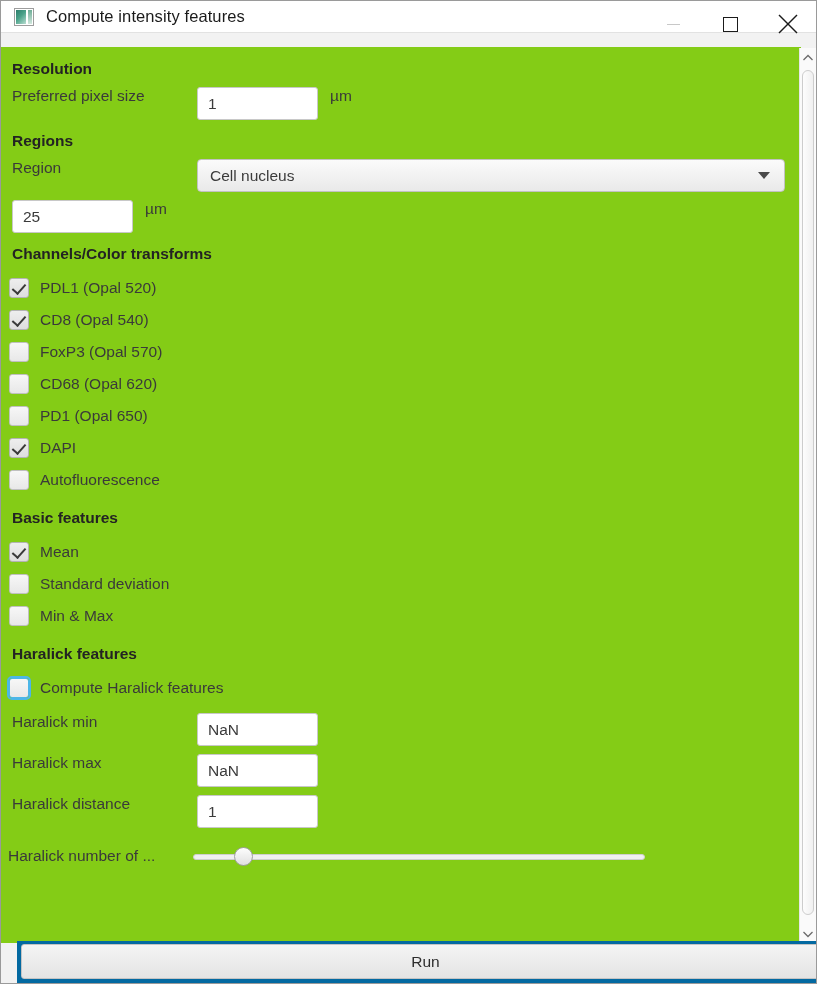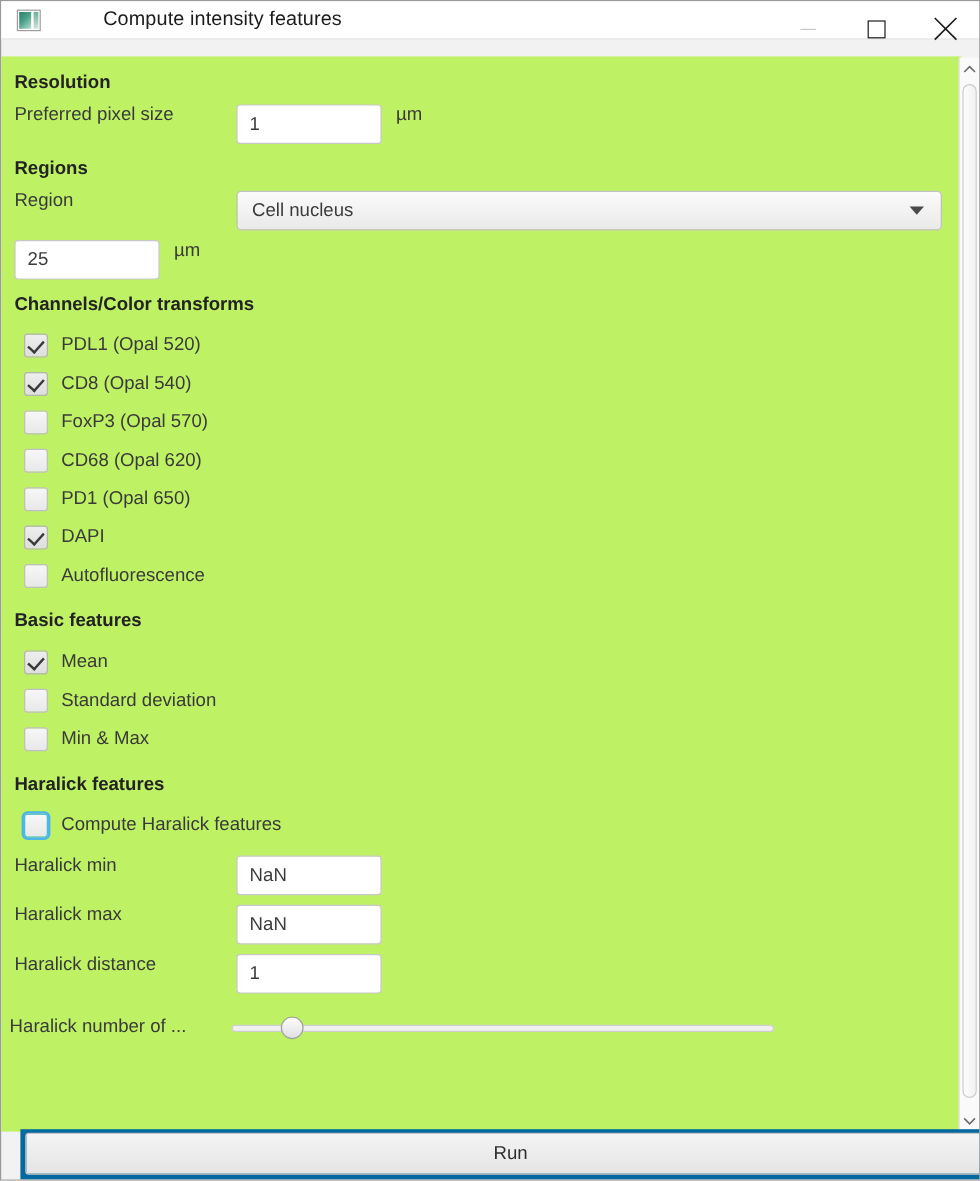--- a/index.html
+++ b/index.html
@@ -22,21 +22,20 @@
 
   
   .titlebar {
     position: relative;
     height: 32px;
     background: #ffffff;
     border-bottom: 1px solid #e2e2e2;
     display: flex;
     align-items: center;
     box-sizing: border-box;
-    gap: 40px;
   }
   .app-icon {
     width: 20px;
     height: 18px;
     margin-left: 13px;
     border: 1px solid #9d9d9d;
     background: #ffffff;
     box-sizing: border-box;
     position: relative;
     flex: 0 0 auto;
@@ -89,21 +88,21 @@
   .ctl-close svg { display: block; }
 
   
   .content {
     position: absolute;
     left: 0;
     top: 46px;
     width: 800px;
     height: 896px;
     box-sizing: border-box;
-    background: #bef264;
+    background: #84cc16;
     overflow: hidden;
   }
   .form {
     position: relative;
     padding: 0;
   }
   .section-title {
     font-size: 15.5px;
     font-weight: bold;
     color: #232323;
@@ -160,21 +159,21 @@
     border-right: 6px solid transparent;
     border-top: 7px solid #4a4a4a;
     margin-right: 4px;
   }
 
   
   .check-row {
     display: flex;
     align-items: center;
     height: 32px;
-    padding-left: 19px;
+    padding-left: 8px;
   }
   .cbox {
     width: 20px;
     height: 20px;
     box-sizing: border-box;
     border-radius: 3px;
     flex: 0 0 auto;
     position: relative;
     border: 1px solid #c0c0c0;
     background: linear-gradient(180deg, #f7f7f7 0%, #e8e8e8 100%);

